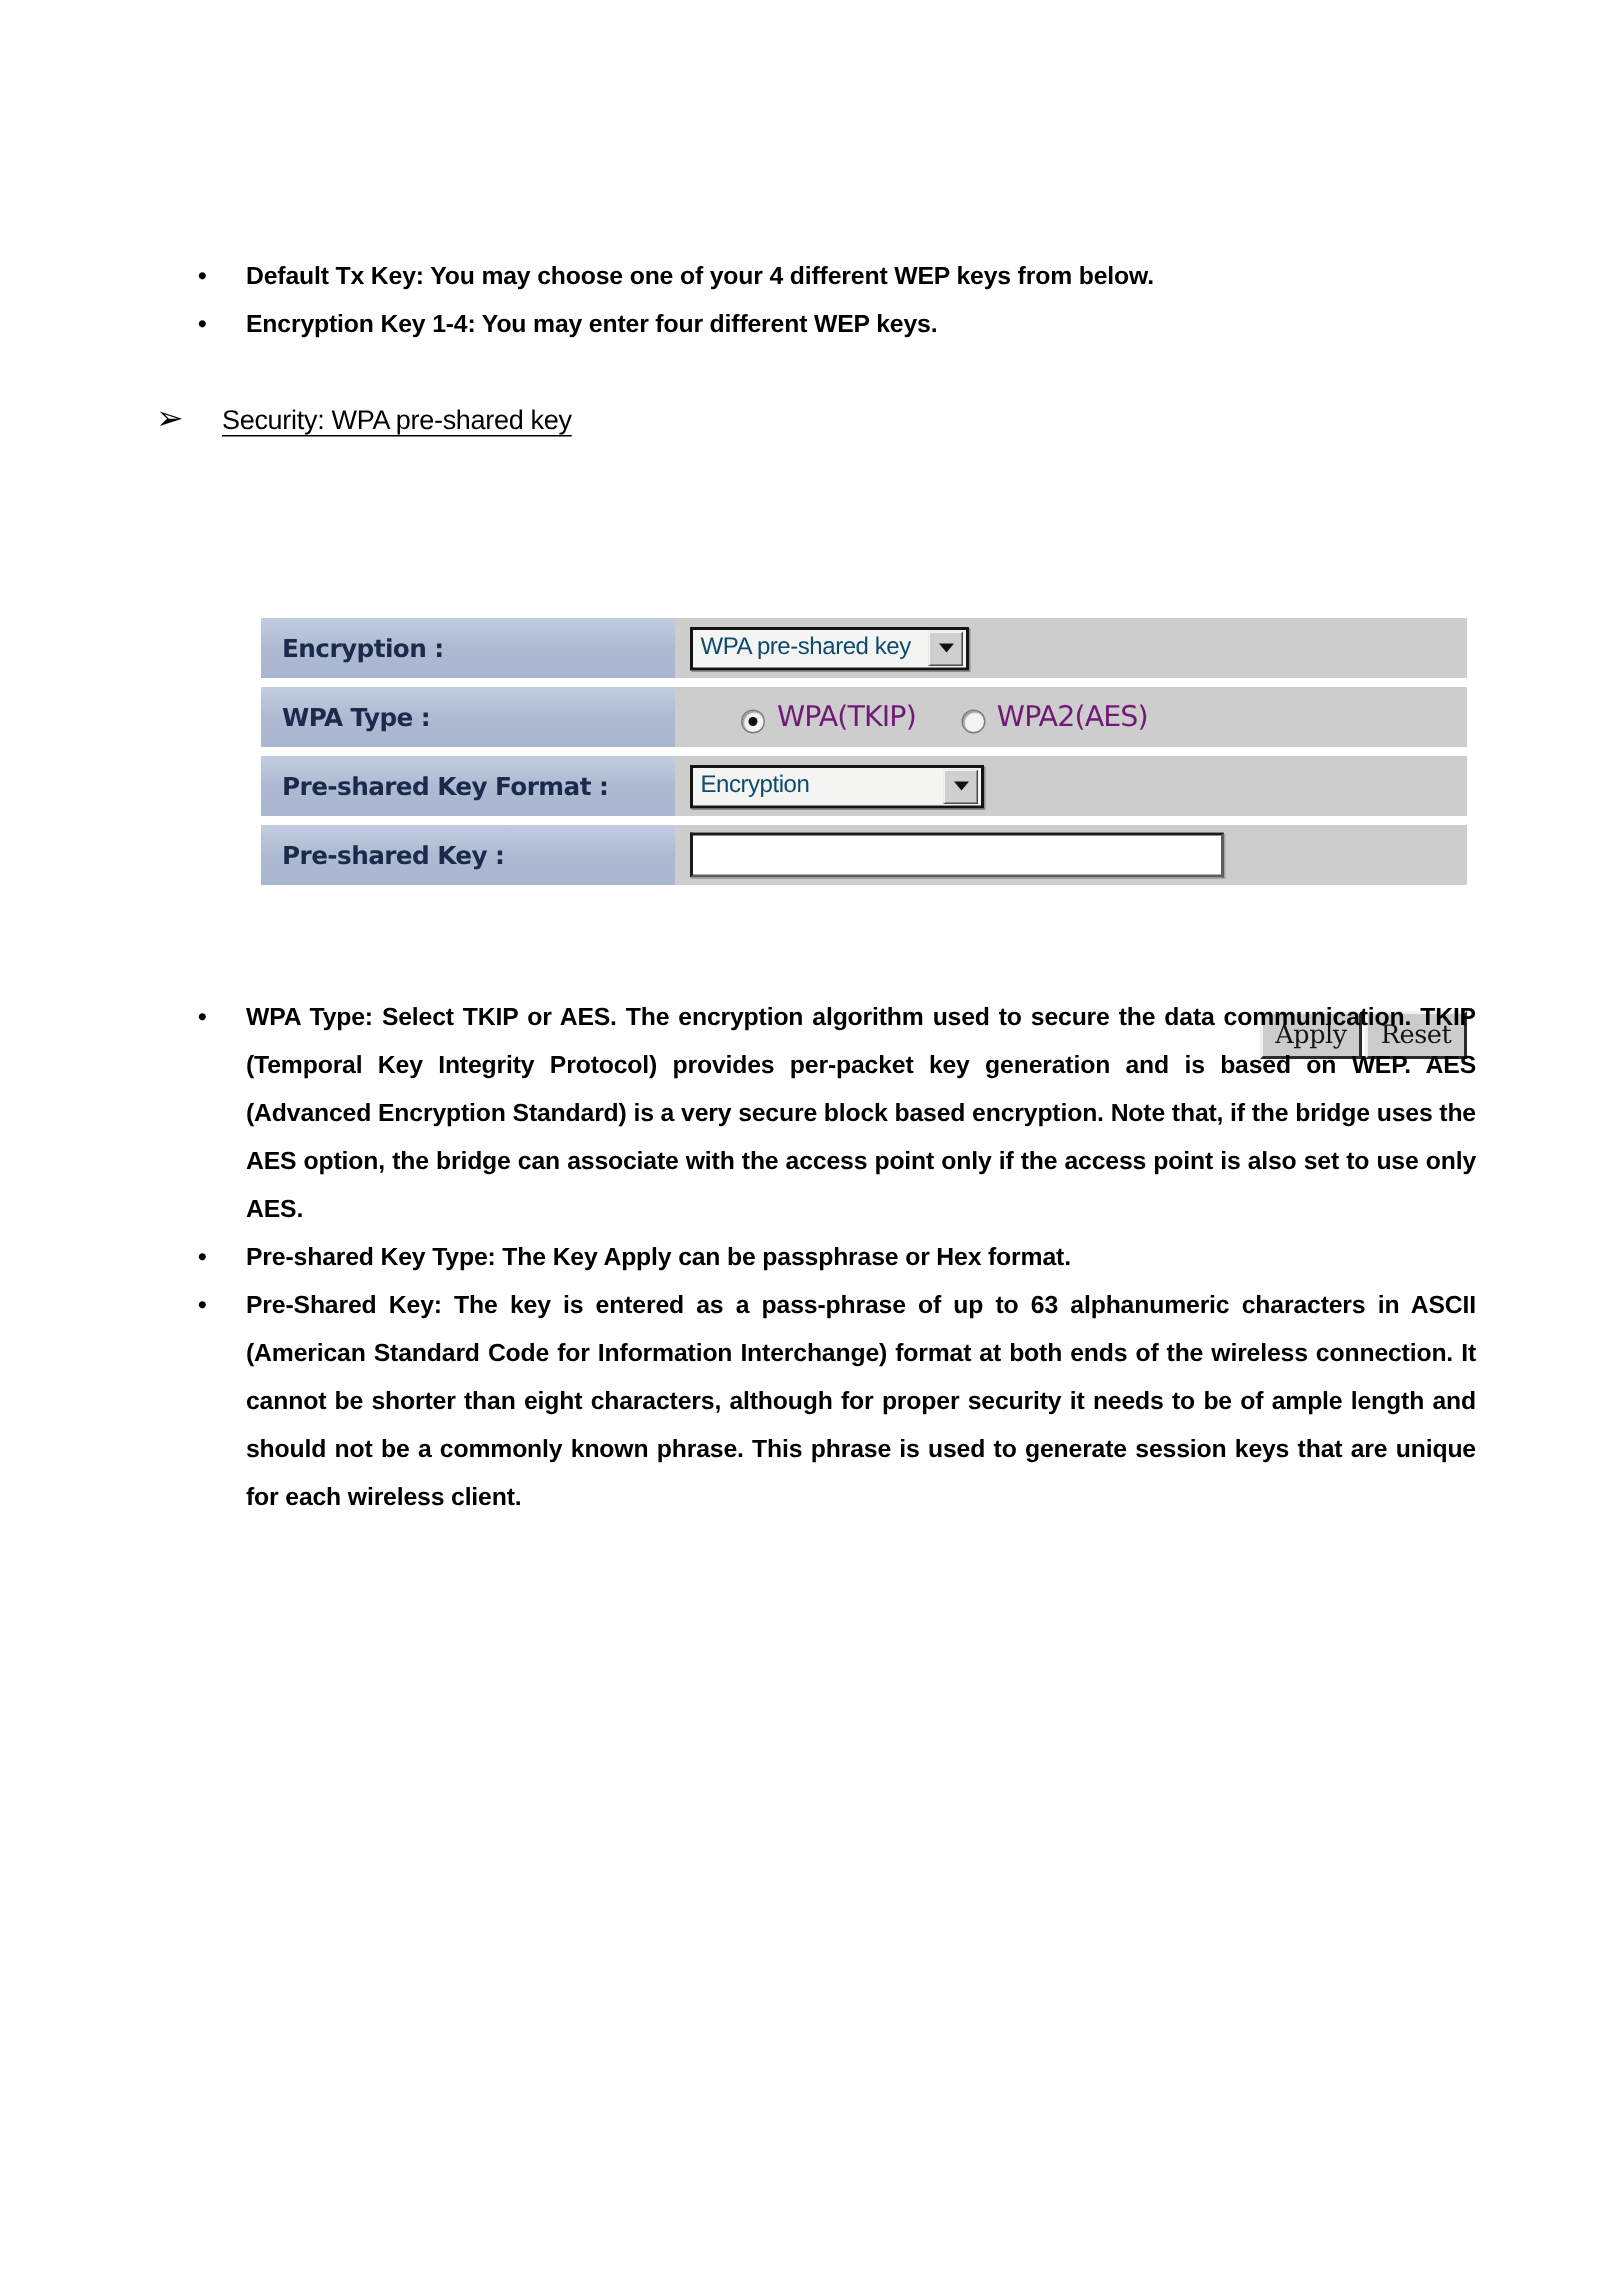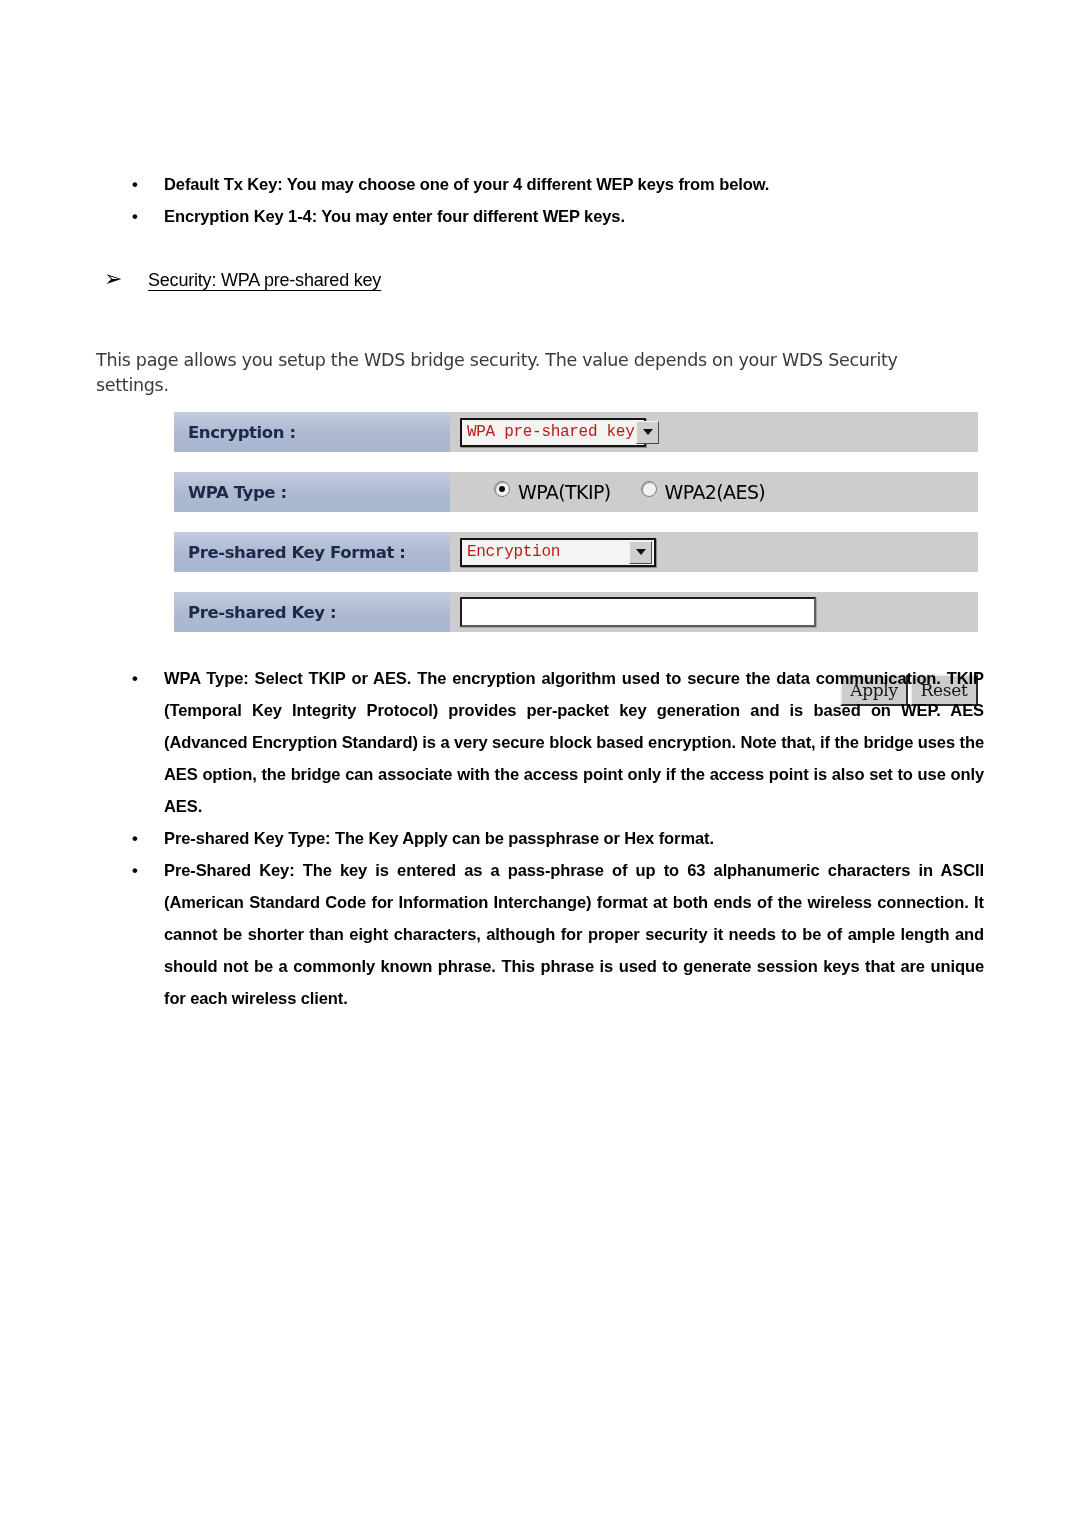--- a/index.html
+++ b/index.html
@@ -110,21 +110,21 @@
 
   .form-table {
     position: absolute;
     left: 86px;
     top: 76px;
     width: 804px;
   }
   .form-row {
     position: relative;
     height: 40px;
-    margin-bottom: 20px;
+    margin-bottom: 6px;
     display: flex;
     align-items: stretch;
   }
   .lbl-cell {
     width: 276px;
     flex: none;
     background: linear-gradient(to bottom, #c3cde0 0%, #aebad2 50%, #a9b6cf 100%);
     display: flex;
     align-items: center;
     padding-left: 14px;
@@ -154,23 +154,23 @@
     display: inline-flex;
     align-items: center;
     background: #f4f4f2;
     border: 2px solid #141414;
     height: 29px;
     box-sizing: border-box;
     padding: 0 2px 0 5px;
     box-shadow: 1px 1px 0 #8d8d8d;
   }
   .retro-select .sel-text {
-    font-family: Liberation Mono, monospace;
+    font-family: Liberation Sans, sans-serif;
     font-size: 16px;
-    color: #b91c1c;
+    color: #0c4a6e;
     white-space: nowrap;
     letter-spacing: -0.3px;
     padding-right: 2px;
   }
   .retro-select .sel-arrow {
     width: 21px;
     height: 21px;
     background: #cfcfcf;
     border-top: 1px solid #f2f2f2;
     border-left: 1px solid #f2f2f2;
@@ -194,25 +194,25 @@
 
   
   .radio-group {
     display: flex;
     align-items: center;
     margin-left: 44px;
     gap: 30px;
   }
   .radio-item {
     display: flex;
-    align-items: flex-start;
+    align-items: flex-end;
     gap: 8px;
     font-family: "DejaVu Sans", sans-serif;
     font-size: 19px;
-    color: #000000;
+    color: #701a75;
     letter-spacing: -0.6px;
   }
   .radio-knob {
     width: 14px;
     height: 14px;
     border-radius: 50%;
     background: #f3f3f3;
     border: 1px solid #7b7b7b;
     box-shadow: inset 1px 1px 1px #9a9a9a;
     display: flex;
@@ -286,21 +286,20 @@
     </div>
   </div>
 
   <div class="heading-wrap">
     <span class="heading-arrow">➢</span>
     <span class="heading-text">Security: WPA pre-shared key</span>
   </div>
 
   <div class="shot">
 
-    <div class="shot-desc">This page allows you setup the WDS bridge security. The value depends on your WDS Security settings.</div>
 
     <div class="form-table">
 
       <div class="form-row">
         <div class="lbl-cell">Encryption :</div>
         <div class="val-cell">
           <div class="retro-select select-encryption">
             <span class="sel-text">WPA pre-shared key</span>
             <span class="sel-arrow">
                 <span class="caret"></span>

